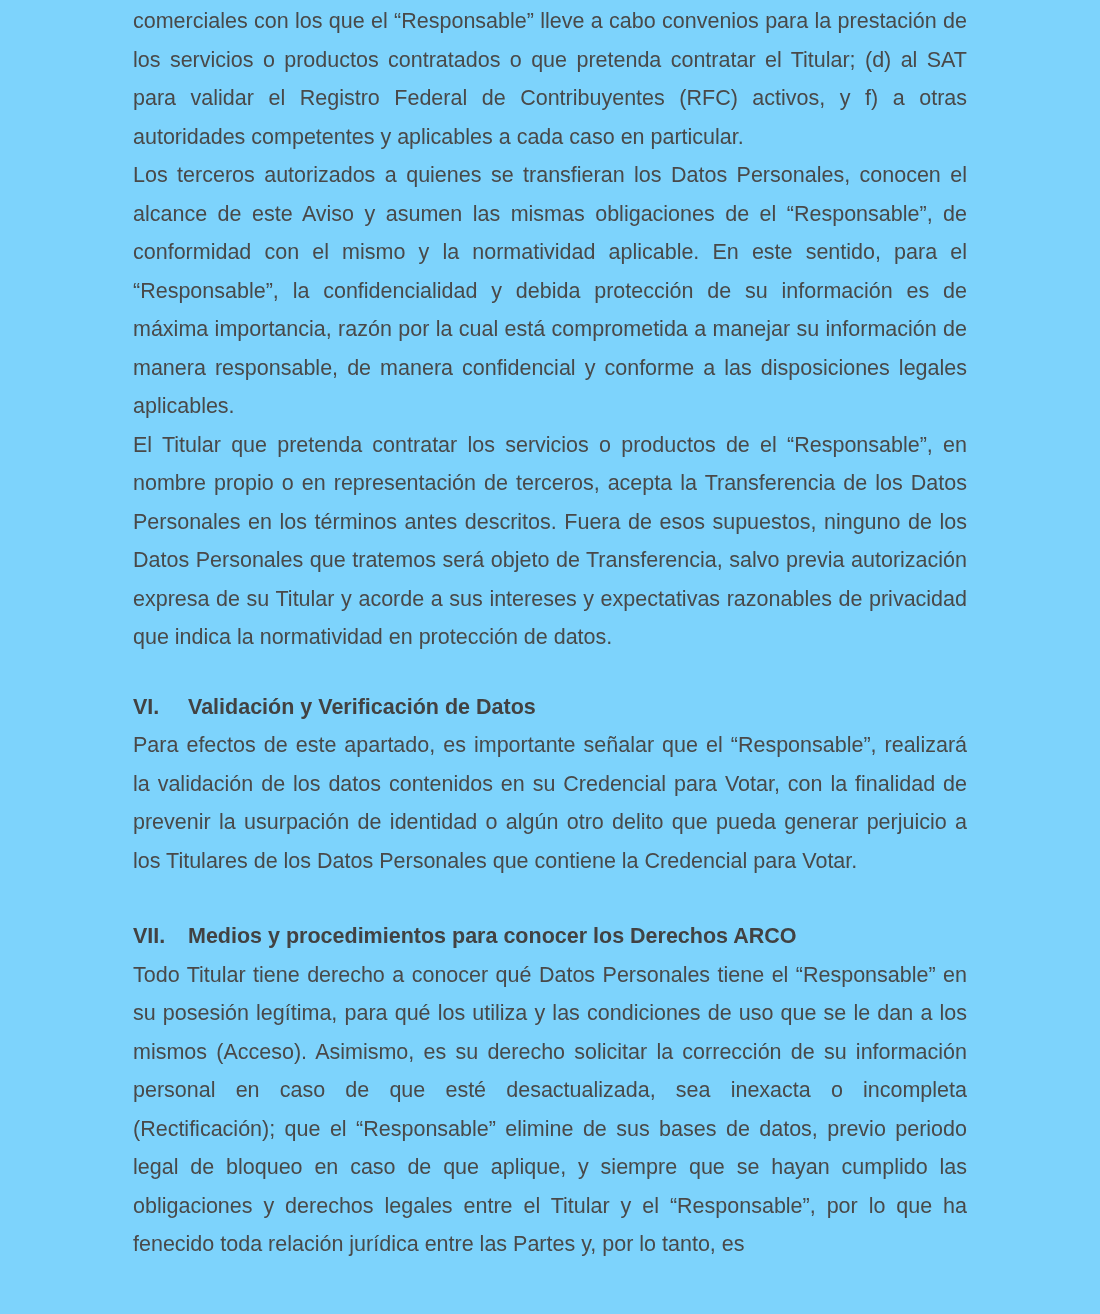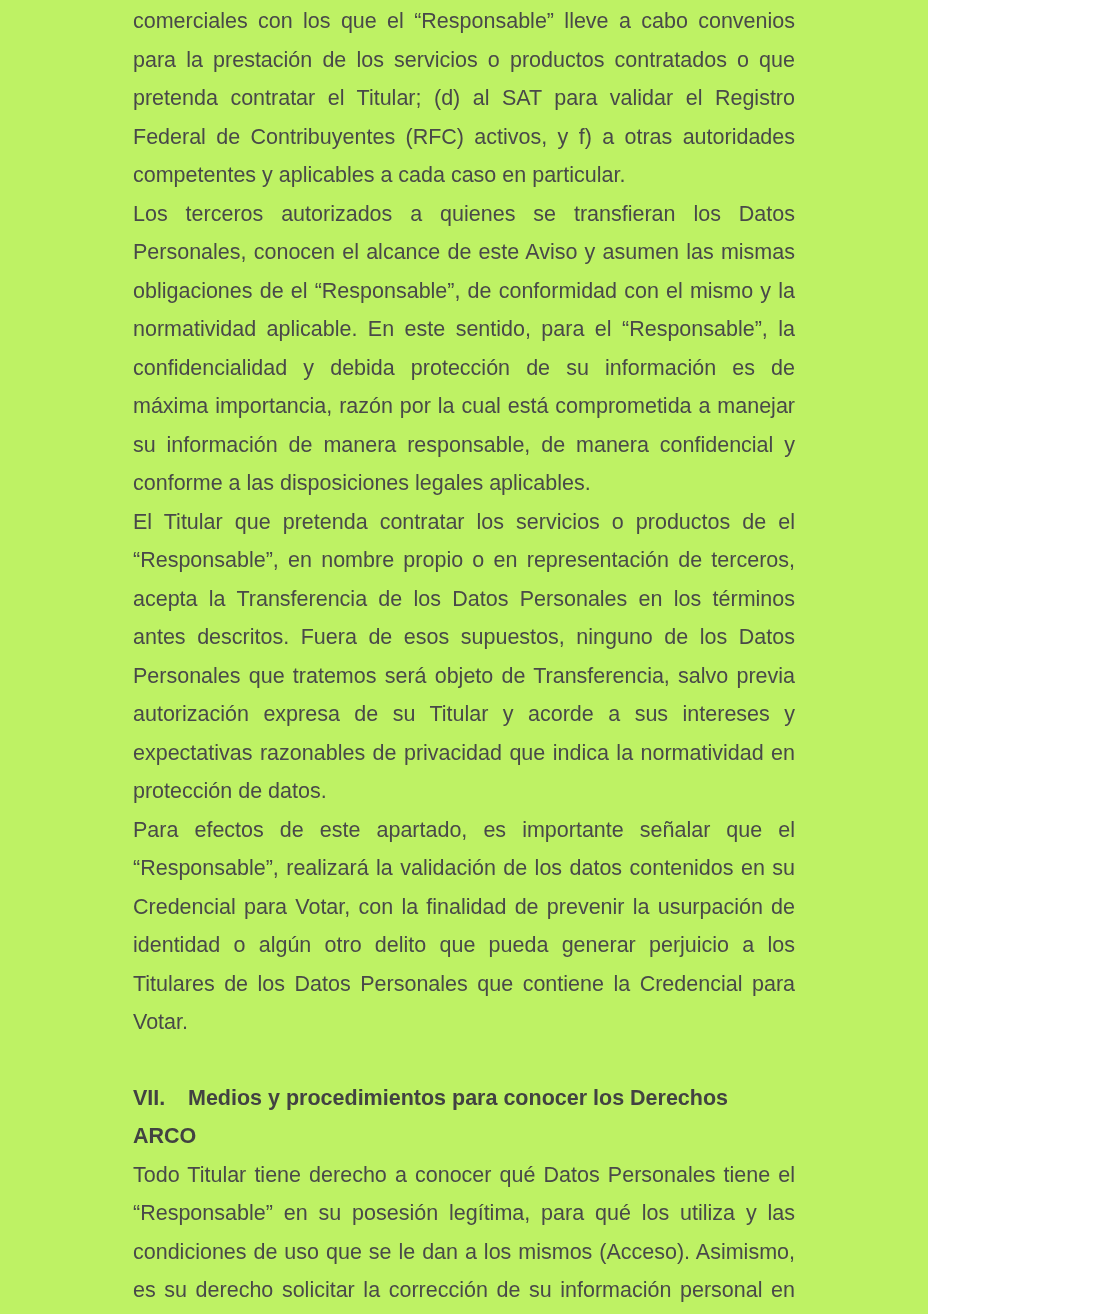--- a/index.html
+++ b/index.html
@@ -7,24 +7,24 @@
     padding: 0;
     background: #ffffff;
   }
   body {
     width: 1100px;
     height: 1314px;
     overflow: hidden;
   }
   .page {
     box-sizing: border-box;
-    width: 928px;
+    width: 1100px;
     height: 1314px;
     padding: 2px 133px 0 133px;
-    background: #bef264;
+    background: #7dd3fc;
     font-family: "Liberation Sans", sans-serif;
     font-size: 21.5px;
     line-height: 38.5px;
     color: #494949;
   }
   .body-par {
     margin: 0;
     text-align: justify;
   }
   .section-heading {
@@ -47,20 +47,23 @@
 <body>
 
 <div class="page">
 
   <p class="body-par">comerciales con los que el “Responsable” lleve a cabo convenios para la prestación de los servicios o productos contratados o que pretenda contratar el Titular; (d) al SAT para validar el Registro Federal de Contribuyentes (RFC) activos, y f) a otras autoridades competentes y aplicables a cada caso en particular.</p>
 
   <p class="body-par">Los terceros autorizados a quienes se transfieran los Datos Personales, conocen el alcance de este Aviso y asumen las mismas obligaciones de el “Responsable”, de conformidad con el mismo y la normatividad aplicable. En este sentido, para el “Responsable”, la confidencialidad y debida protección de su información es de máxima importancia, razón por la cual está comprometida a manejar su información de manera responsable, de manera confidencial y conforme a las disposiciones legales aplicables.</p>
 
   <p class="body-par">El Titular que pretenda contratar los servicios o productos de el “Responsable”, en nombre propio o en representación de terceros, acepta la Transferencia de los Datos Personales en los términos antes descritos. Fuera de esos supuestos, ninguno de los Datos Personales que tratemos será objeto de Transferencia, salvo previa autorización expresa de su Titular y acorde a sus intereses y expectativas razonables de privacidad que indica la normatividad en protección de datos.</p>
 
+  <h2 class="section-heading">
+    <span class="section-number">VI.</span><span class="section-title">Validación y Verificación de Datos</span>
+  </h2>
 
   <p class="body-par">Para efectos de este apartado, es importante señalar que el “Responsable”, realizará la validación de los datos contenidos en su Credencial para Votar, con la finalidad de prevenir la usurpación de identidad o algún otro delito que pueda generar perjuicio a los Titulares de los Datos Personales que contiene la Credencial para Votar.</p>
 
   <h2 class="section-heading second">
     <span class="section-number">VII.</span><span class="section-title">Medios y procedimientos para conocer los Derechos ARCO</span>
   </h2>
 
   <p class="body-par">Todo Titular tiene derecho a conocer qué Datos Personales tiene el “Responsable” en su posesión legítima, para qué los utiliza y las condiciones de uso que se le dan a los mismos (Acceso). Asimismo, es su derecho solicitar la corrección de su información personal en caso de que esté desactualizada, sea inexacta o incompleta (Rectificación); que el “Responsable” elimine de sus bases de datos, previo periodo legal de bloqueo en caso de que aplique, y siempre que se hayan cumplido las obligaciones y derechos legales entre el Titular y el “Responsable”, por lo que ha fenecido toda relación jurídica entre las Partes y, por lo tanto, es</p>
 
 </div>

